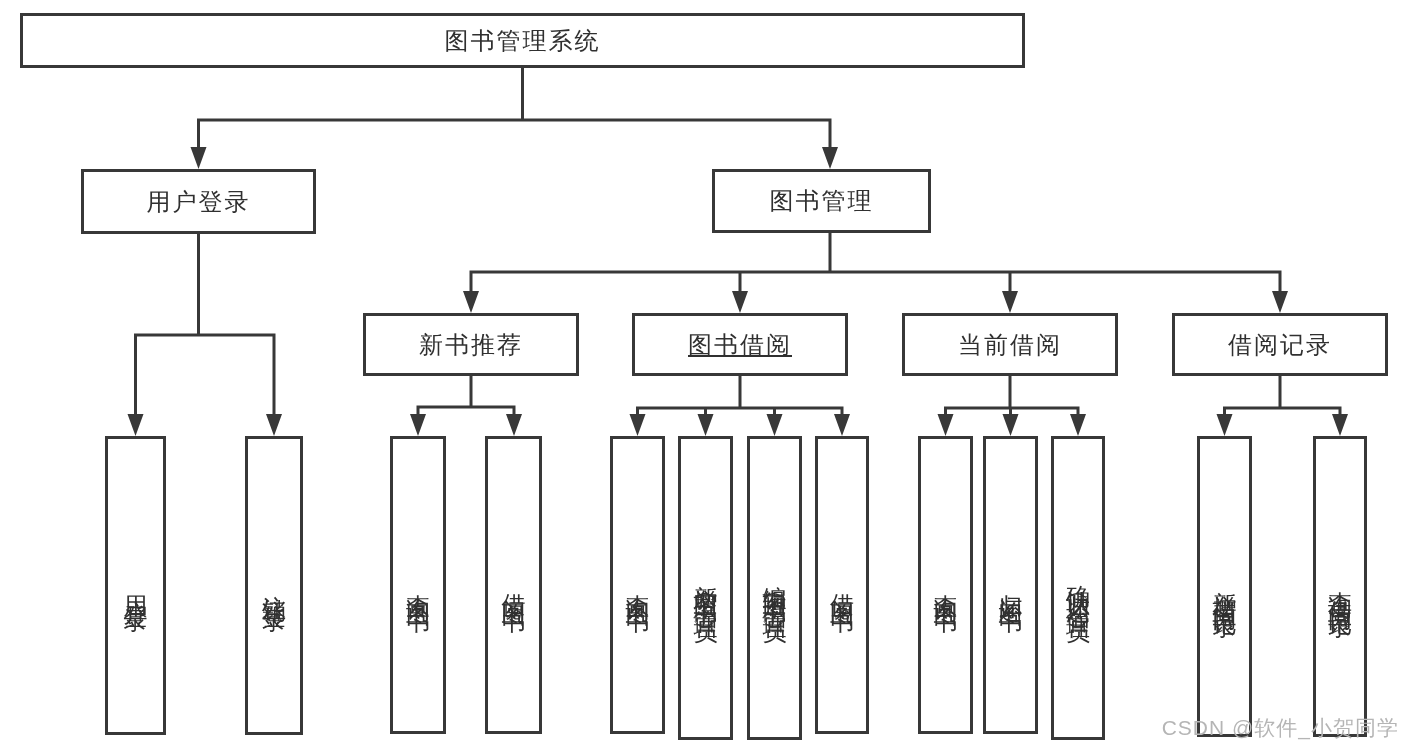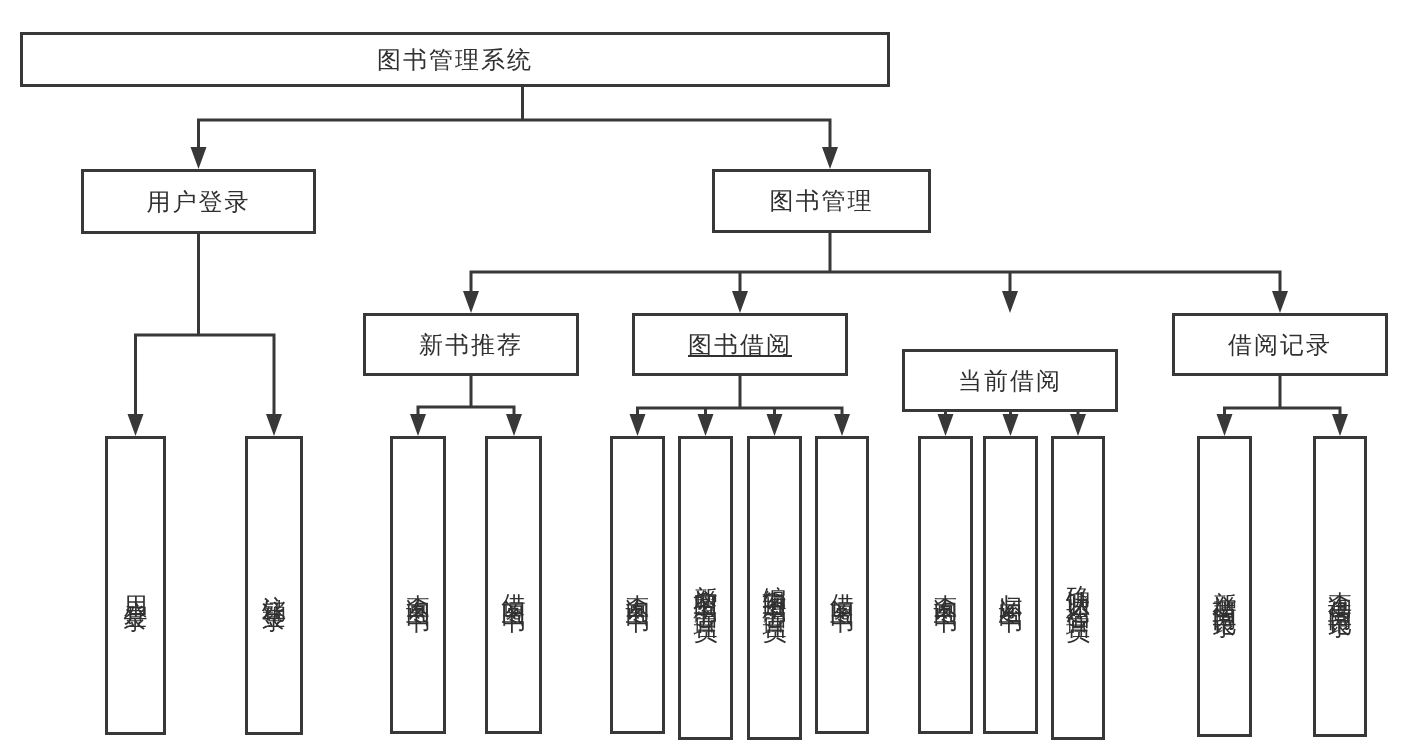--- a/index.html
+++ b/index.html
@@ -51,26 +51,26 @@
     right: 6px;
     top: 714px;
     font-size: 21px;
     color: #b5b5b5;
     letter-spacing: 1px;
     z-index: 3;
     white-space: nowrap;
   }
 
   
-  #n-root          { left: 20px;   top: 13px;  width: 870px; height: 55px; margin-top: 19px; }
+  #n-root          { left: 20px;   top: 13px;  width: 1005px; height: 55px; }
   #n-user-login    { left: 81px;   top: 169px; width: 235px;  height: 65px; }
   #n-book-mgmt     { left: 712px;  top: 169px; width: 219px;  height: 64px; }
   #n-new-books     { left: 363px;  top: 313px; width: 216px;  height: 63px; }
   #n-borrow        { left: 632px;  top: 313px; width: 216px;  height: 63px; text-decoration: underline; }
-  #n-current       { left: 902px;  top: 313px; width: 216px;  height: 63px; margin-top: 36px; }
+  #n-current       { left: 902px;  top: 313px; width: 216px;  height: 63px; }
   #n-records       { left: 1172px; top: 313px; width: 216px;  height: 63px; }
 
   #l-user-login    { left: 105px;  top: 436px; width: 61px; height: 299px; }
   #l-logout        { left: 245px;  top: 436px; width: 58px; height: 299px; }
   #l-nb-query      { left: 390px;  top: 436px; width: 56px; height: 298px; }
   #l-nb-borrow     { left: 485px;  top: 436px; width: 57px; height: 298px; }
   #l-bb-query      { left: 610px;  top: 436px; width: 55px; height: 298px; }
   #l-bb-add        { left: 678px;  top: 436px; width: 55px; height: 304px; }
   #l-bb-edit       { left: 747px;  top: 436px; width: 55px; height: 304px; }
   #l-bb-borrow     { left: 815px;  top: 436px; width: 54px; height: 298px; }
@@ -171,14 +171,15 @@
   <div class="box leaf" id="l-cb-confirm">
     <span class="vlabel">确认归还（管理员）</span>
   </div>
   <div class="box leaf" id="l-br-add">
     <span class="vlabel">新增借阅记录</span>
   </div>
   <div class="box leaf" id="l-br-query">
     <span class="vlabel">查询借阅记录</span>
   </div>
 
+  <div class="watermark">CSDN @软件_小贺同学</div>
 
 </div>
 
 </body></html>

